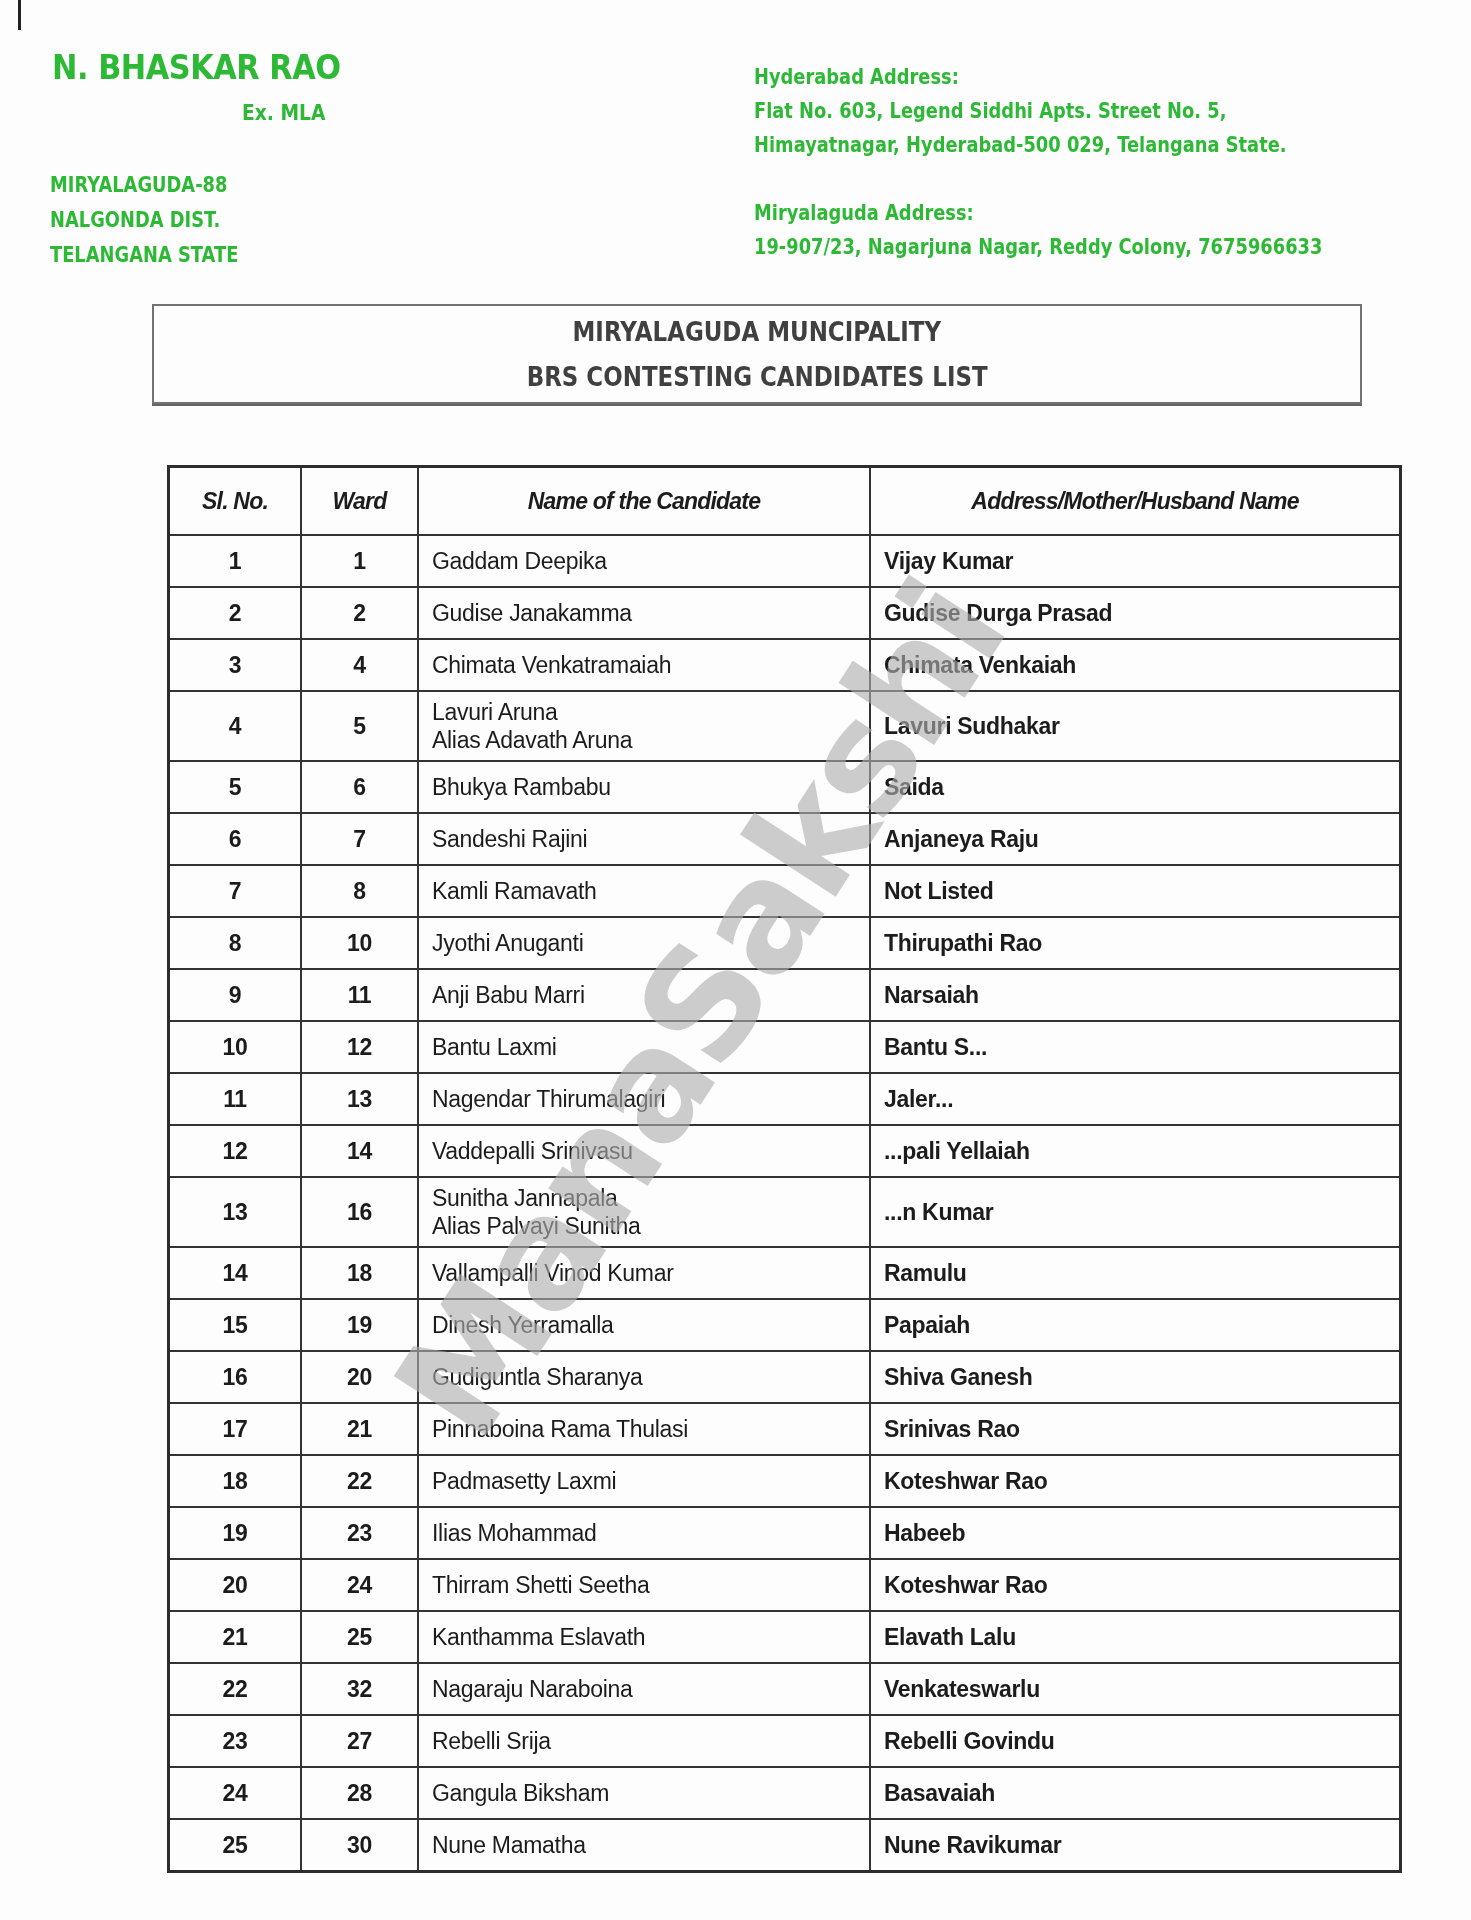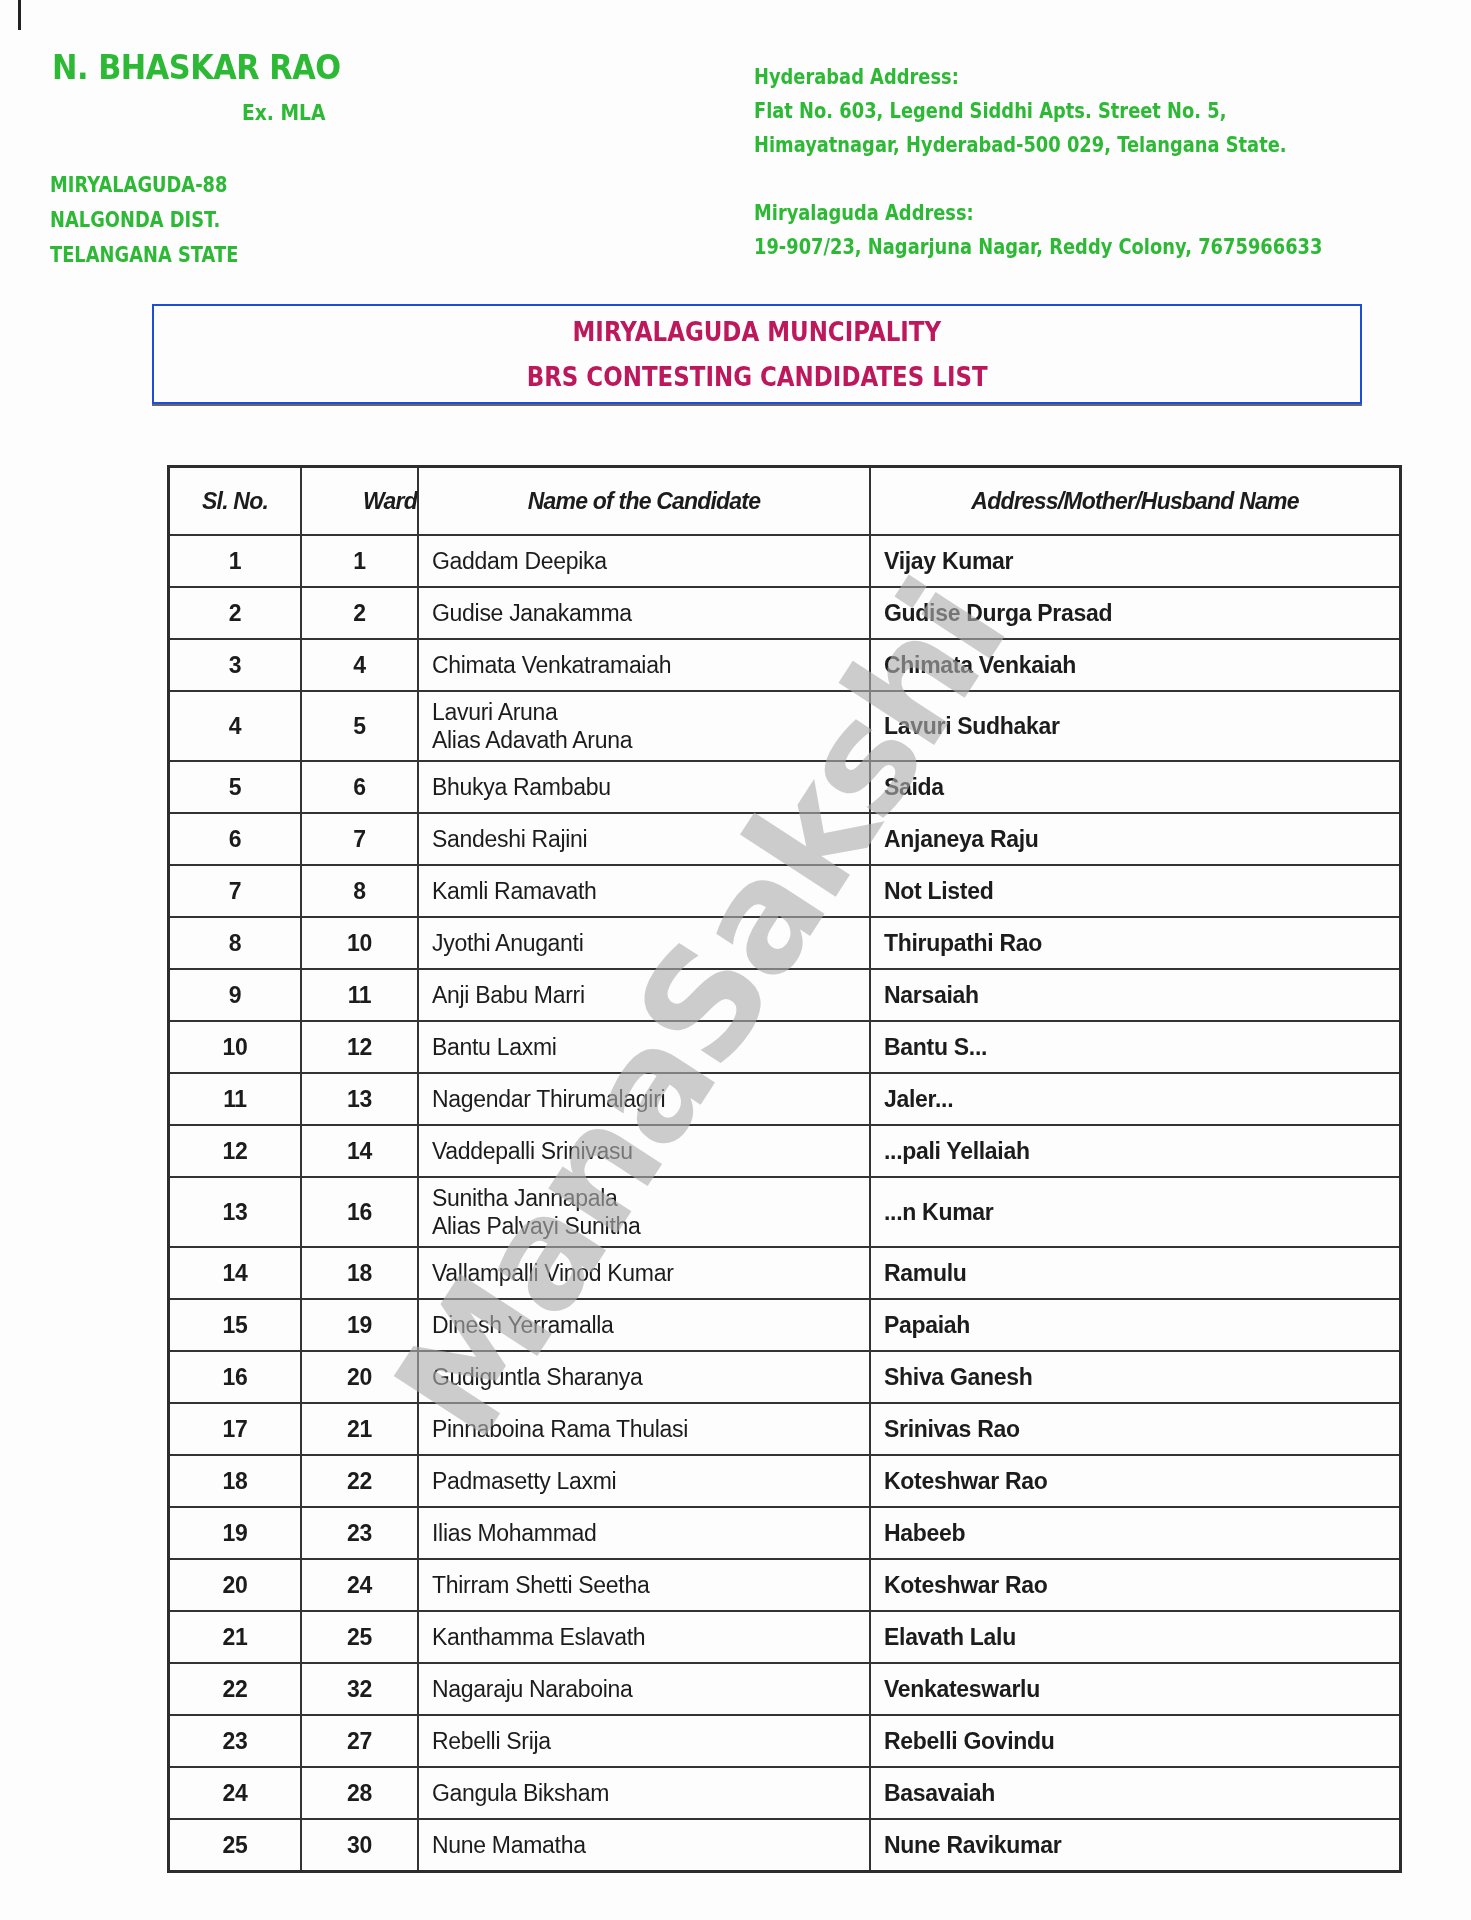--- a/index.html
+++ b/index.html
@@ -10,37 +10,37 @@
     .margin-mark { position: absolute; left: 18px; top: 0; width: 3px; height: 30px; background: #222; }
     .green { color: #2db935; font-family: "DejaVu Sans", sans-serif; font-weight: bold; }
     .left-head { position: absolute; left: 52px; top: 48px; }
     .left-head .name { font-size: 33px; letter-spacing: -0.5px; transform: scaleX(0.92); transform-origin: left; }
     .left-head .title { position: absolute; left: 190px; top: 52px; font-size: 22px; white-space: nowrap; transform: scaleX(0.85); transform-origin: left; }
     .left-head .addr { position: absolute; top: 120px; left: -2px; font-size: 21px; line-height: 35px; white-space: nowrap; transform: scaleX(0.85); transform-origin: left; }
     .right-head { position: absolute; left: 754px; top: 60px; font-size: 21px; line-height: 34px; white-space: nowrap; transform: scaleX(0.85); transform-origin: left; }
     .right-head .gap { height: 34px; }
     .title-box {
       position: absolute; left: 152px; top: 304px; width: 1206px; height: 96px;
-      border: 2px solid #1d4ed8; box-shadow: 0 2px 0 #666;
+      border: 2px solid #737373; box-shadow: 0 2px 0 #666;
       display: flex; flex-direction: column; align-items: center; justify-content: center;
-      font-family: "DejaVu Sans", sans-serif; font-weight: bold; font-size: 27px; line-height: 45px; color: #be185d;
+      font-family: "DejaVu Sans", sans-serif; font-weight: bold; font-size: 27px; line-height: 45px; color: #404040;
     }
     .title-box span { display: block; transform: scaleX(0.85); }
     table.cand {
       position: absolute; left: 167px; top: 465px; width: 1235px;
       border-collapse: collapse; border: 3px solid #2d2d2d; padding-left: 24px;
     }
     table.cand th, table.cand td { border: 2px solid #333; padding: 0; }
     table.cand th { height: 66px; font-style: italic; font-weight: bold; font-size: 23px; letter-spacing: -0.8px; }
     table.cand td { height: 50px; font-size: 23px; letter-spacing: -0.3px; }
     table.cand tr.tall td { height: 68px; }
     td.num { text-align: center; font-weight: bold; }
     td.nm { padding-left: 13px !important; line-height: 28px; }
     td.fa { padding-left: 13px !important; font-weight: bold; }
-    .col1 { width: 130px; } .col2 { width: 115px; text-align: right; } .col3 { width: 450px; }
+    .col1 { width: 130px; } .col2 { width: 115px; } .col3 { width: 450px; }
     .watermark {
       position: absolute; left: 700px; top: 1010px; transform: translate(-50%, -50%) rotate(-57deg);
       font-family: "DejaVu Sans", sans-serif; font-weight: bold; font-size: 150px; color: rgba(175,175,175,0.62);
       white-space: nowrap; pointer-events: none; letter-spacing: -4px;
     }
   </style>
 </head>
 <body>
 
 <div class="margin-mark"></div>

